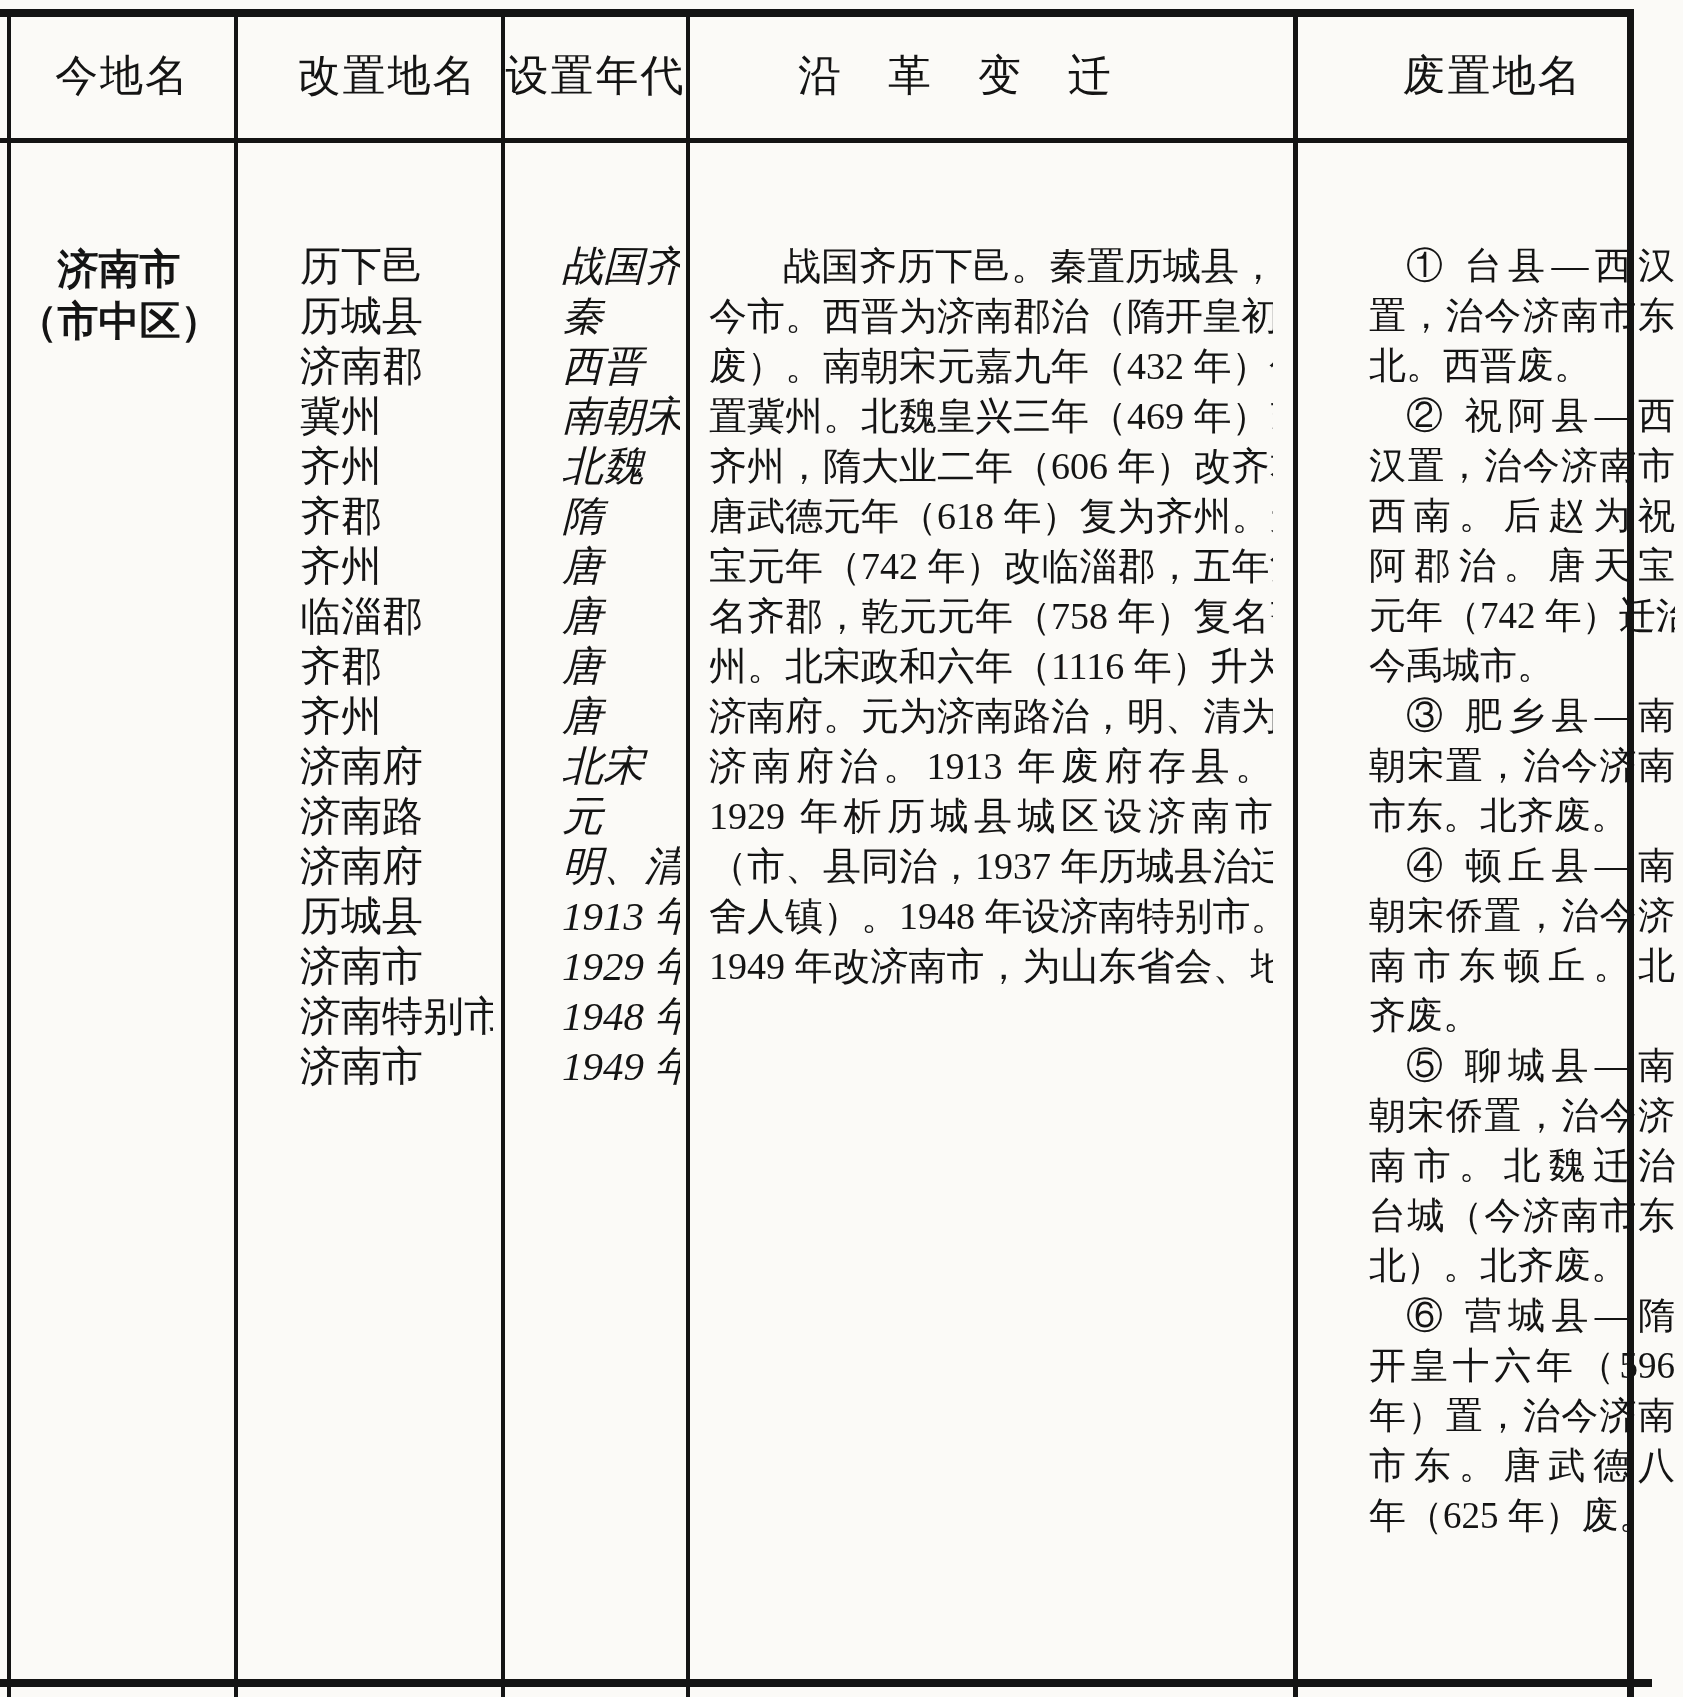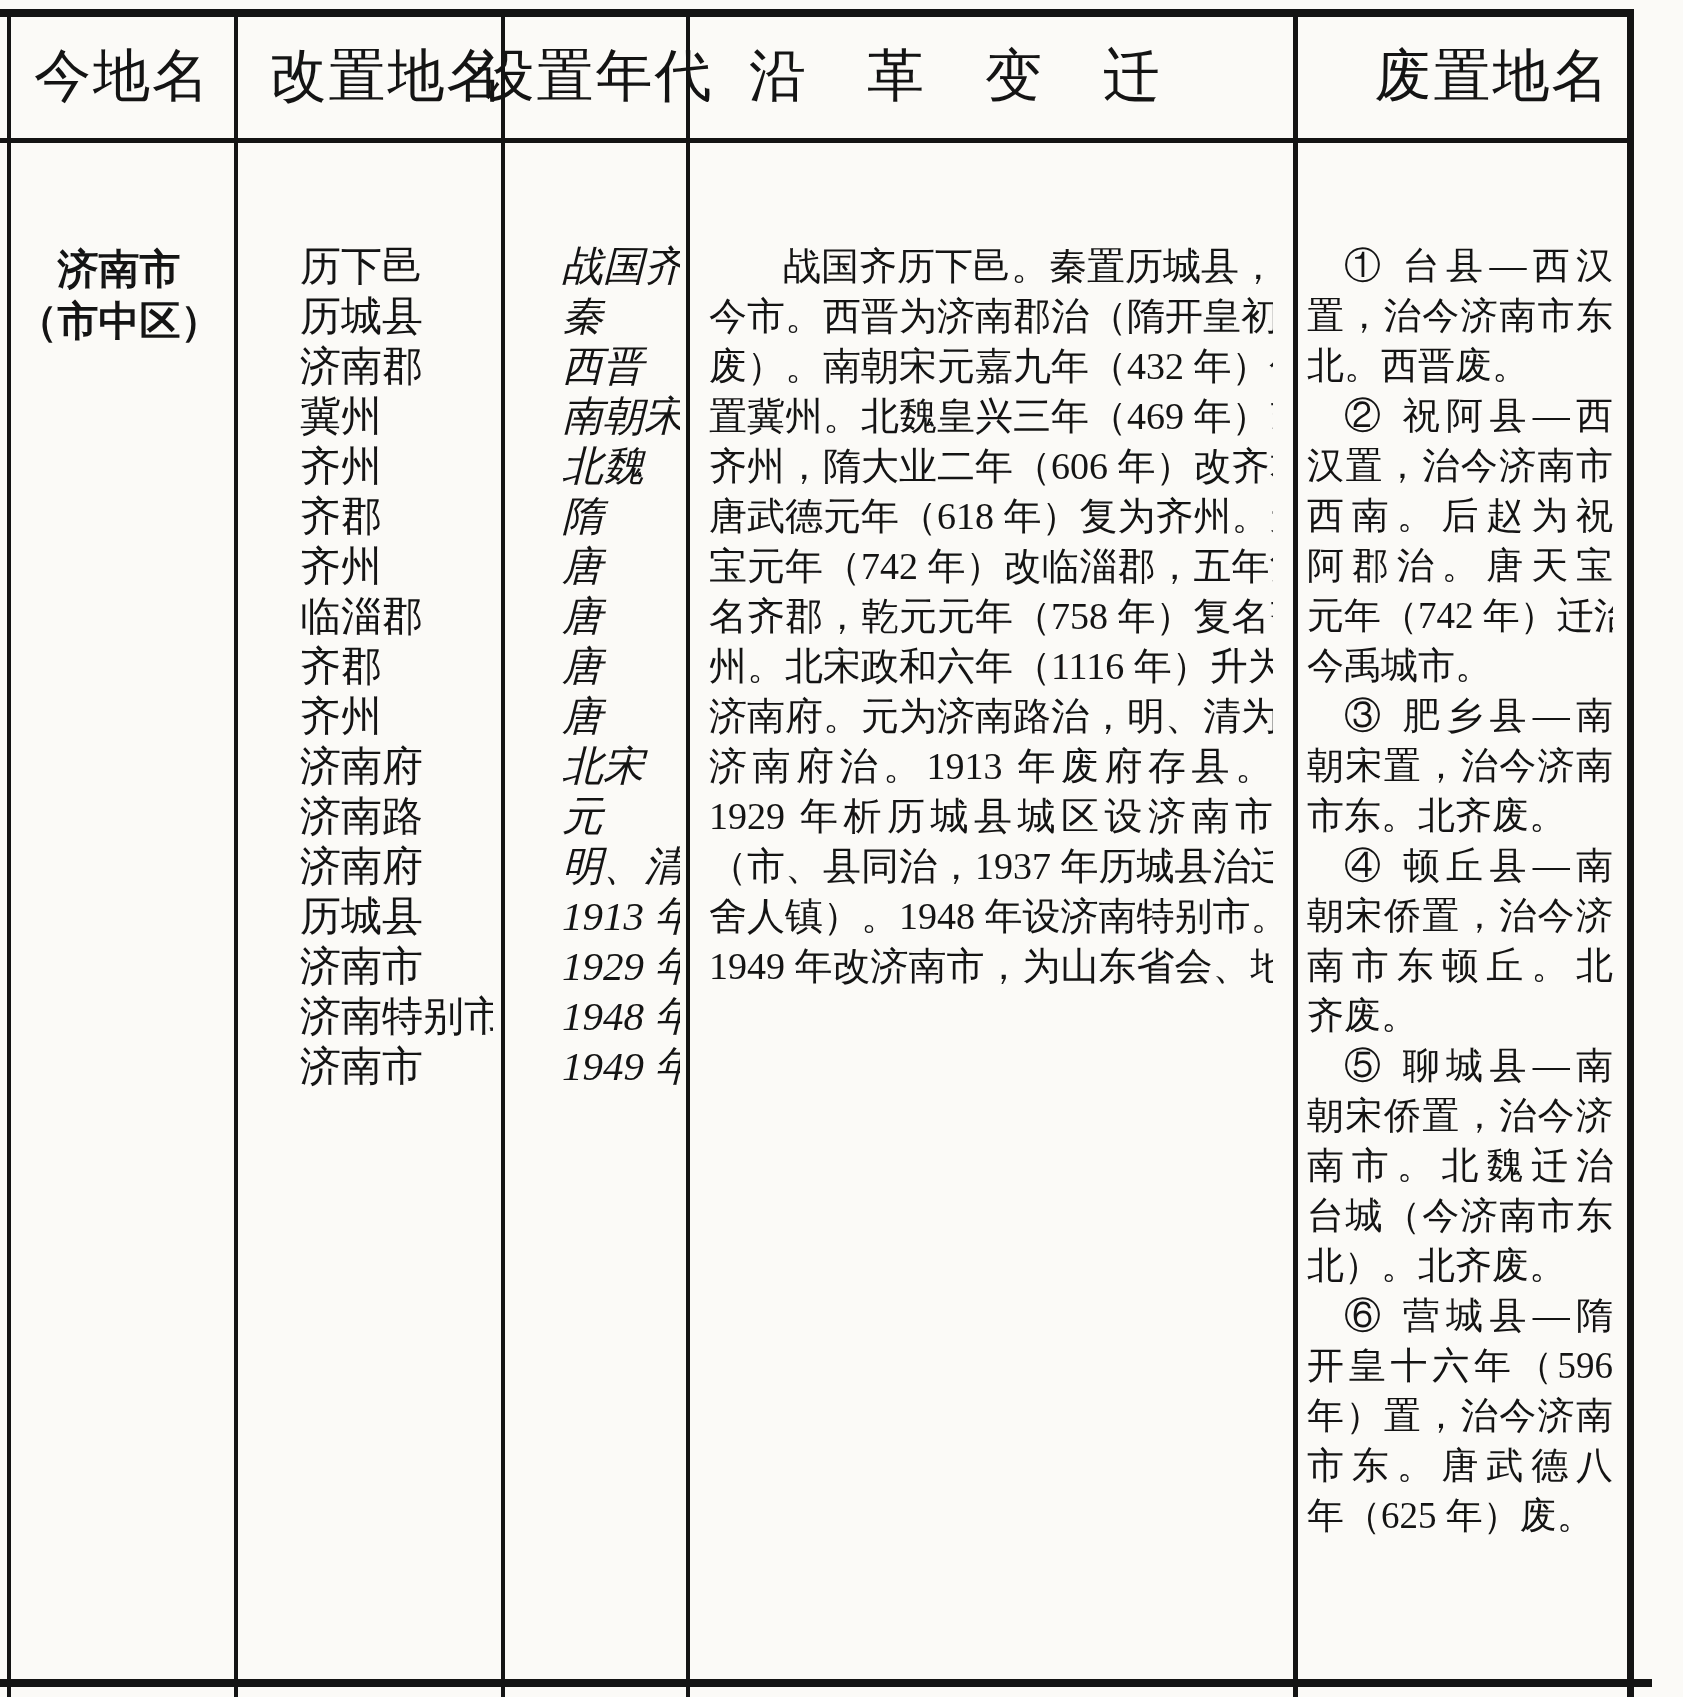--- a/index.html
+++ b/index.html
@@ -16,38 +16,38 @@
   .v-left  { left:7px;    top:9px; width:4px; height:1688px; }
   .v-d1    { left:234px;  top:9px; width:4px; height:1688px; }
   .v-d2    { left:501px;  top:9px; width:4px; height:1688px; }
   .v-d3    { left:686px;  top:9px; width:4px; height:1688px; }
   .v-d4    { left:1293px; top:9px; width:5px; height:1688px; }
   .v-right { left:1627px; top:9px; width:7px; height:1688px; }
 
   .hcell {
     position:absolute; top:14px; height:124px;
     display:flex; align-items:center; justify-content:center;
-    font-size:57px; letter-spacing:2px; white-space:pre;
+    font-size:43px; letter-spacing:2px; white-space:pre;
   }
   .h-current   { left:11px;   width:223px; }
   .h-renamed   { left:238px;  width:263px;padding-left:36px; }
   .h-era       { left:505px;  width:181px; }
   .h-evolution { left:690px;  width:531px; }
   .h-abolished { left:1298px; width:389px; }
 
   .col { position:absolute; }
   .c-current {
     left:12px; top:243px; width:214px;
     text-align:center; font-weight:bold; font-size:41px; line-height:52px;
     white-space:nowrap;
   }
   .c-renamed   { left:268px;  top:241px; width:225px; font-size:41px; }
   .c-era       { left:530px;  top:241px; width:150px; font-size:41px;font-style:italic; }
   .c-evolution { left:709px;  top:241px; width:564px; font-size:38px; }
-  .c-abolished { left:1307px; top:241px; width:306px; font-size:37px; }
+  .c-abolished { left:1369px; top:241px; width:306px; font-size:37px; }
 
   .cell-line {
     height:50px; line-height:50px;
     white-space:nowrap; overflow:hidden;
     text-align:justify; text-align-last:justify; text-justify:inter-character;
   }
   .cell-line.noj { text-align:left; text-align-last:left; }
   .c-renamed .cell-line, .c-era .cell-line { text-align:left; text-align-last:left;margin-left:32px; }
   .c-evolution .ind { text-indent:74px; }
   .c-abolished .ind { text-indent:37px; }

